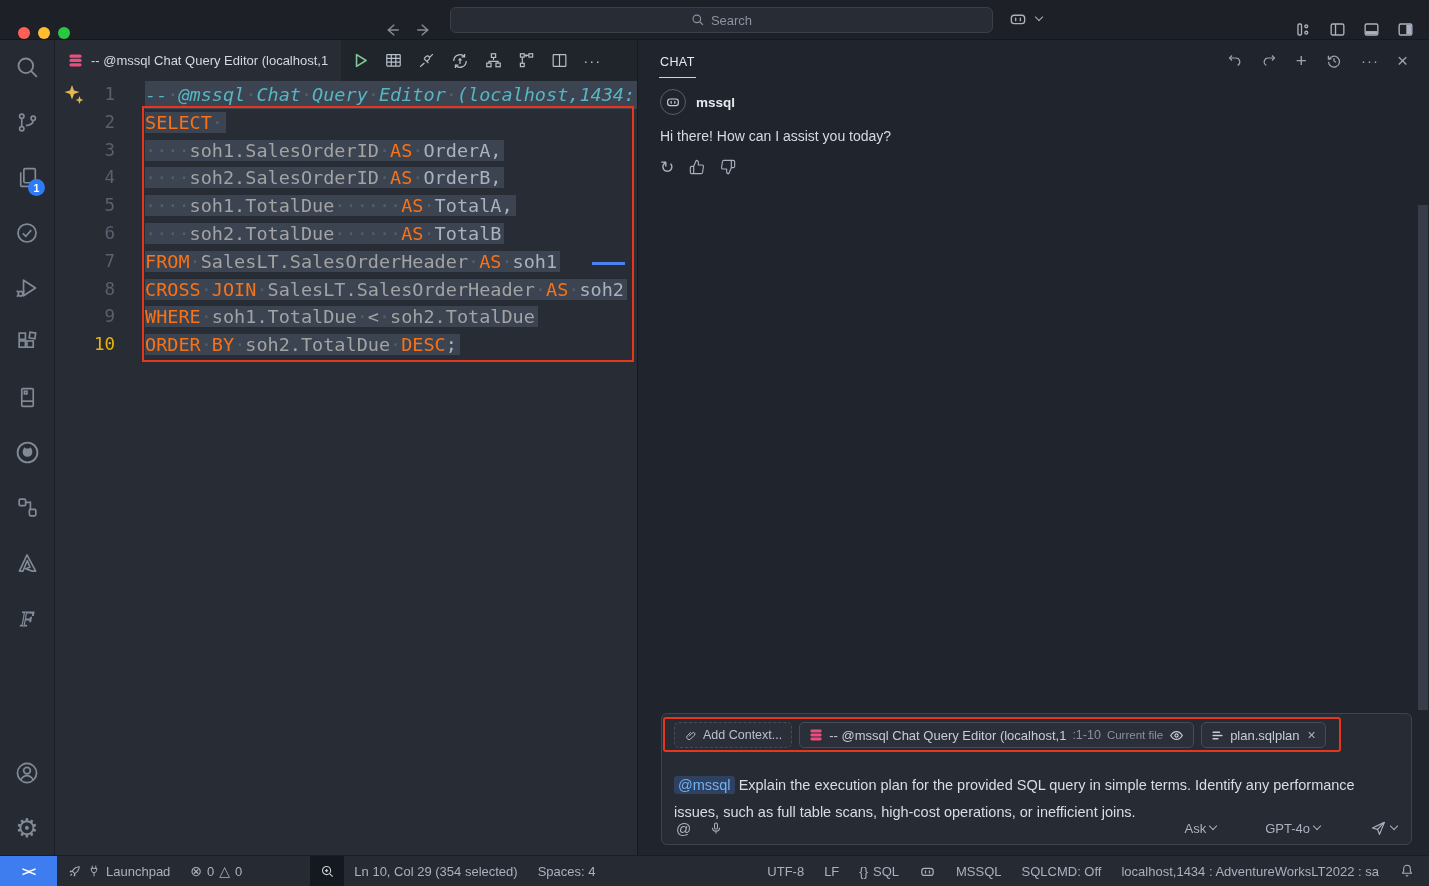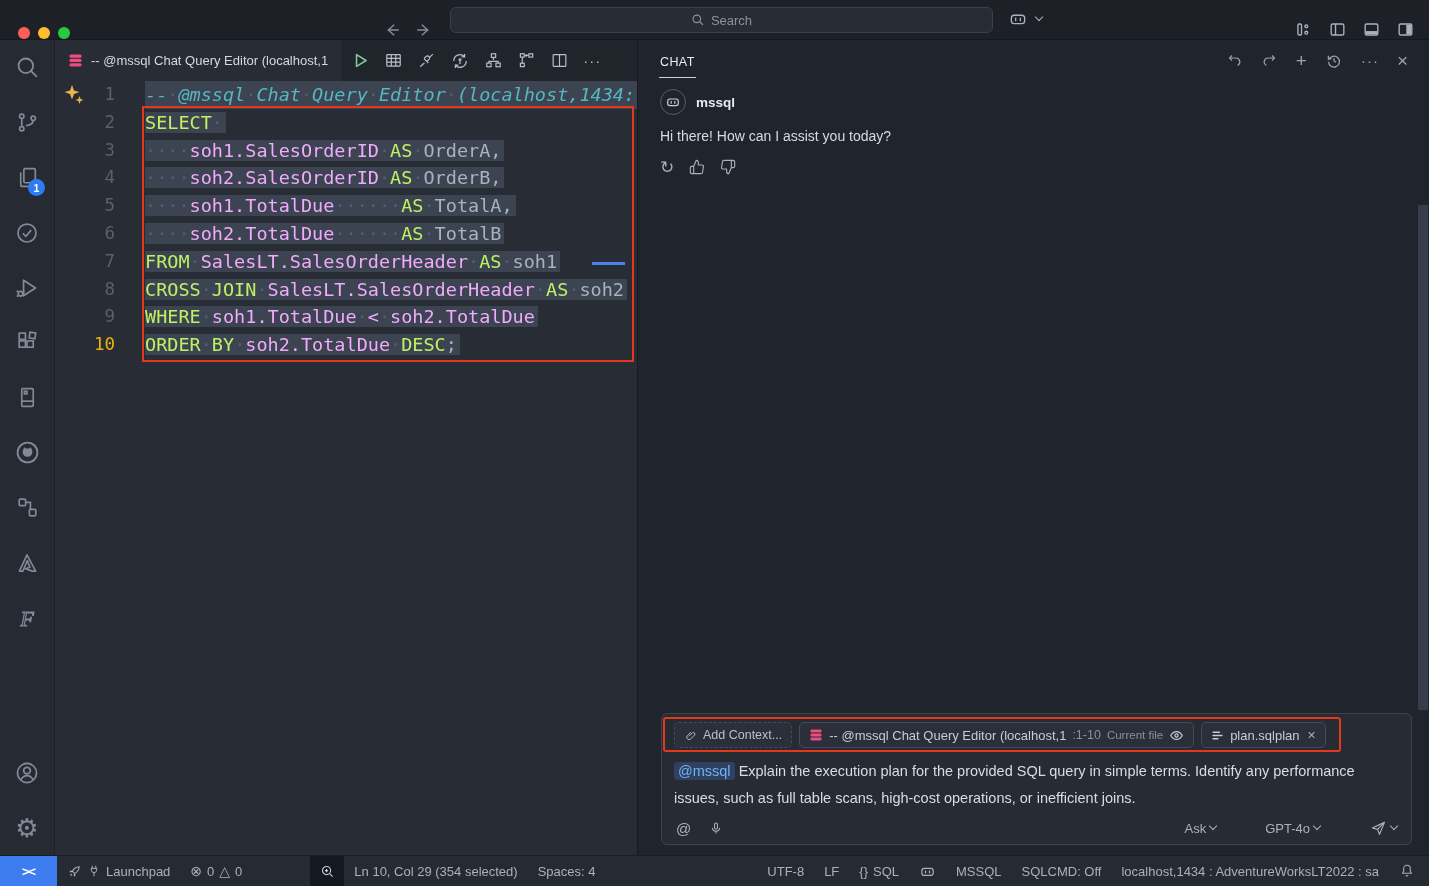--- a/index.html
+++ b/index.html
@@ -34,22 +34,22 @@
   .ed-toolbar{display:flex;align-items:center;gap:14px;padding:0 10px;color:#b7bfca;}
   .editor{position:relative;flex:1;background:#272c35;font-family:"DejaVu Sans Mono",monospace;font-size:18.5px;line-height:27.8px;overflow:hidden;}
   .gutter{position:absolute;left:0;top:0;width:60px;text-align:right;color:#59616e;font-size:17.5px;}
   .gutter div{height:27.8px;}
   .gutter div:last-child{color:#eab308;}
   .code{position:absolute;left:90px;top:0;right:0;}
   .code-line{height:27.8px;white-space:pre;}
   .sel{background:#3c4351;padding-right:3px;}
   .code-line.l1 .sel{display:inline-block;width:492px;padding-right:12px;}
   .cm{color:#56b6c2;font-style:italic;}
-  .kw{color:#bef264;}
-  .id{color:#f0abfc;}
+  .kw{color:#f97316;}
+  .id{color:#a3a3a3;}
   .pl{color:#abb2bf;}
   .ws{color:#545e6e;}
   .redbox-editor{position:absolute;left:87px;top:25px;width:492px;height:256px;border:2px solid #e6371e;pointer-events:none;}
   .cursor-dash{position:absolute;left:537px;top:181px;width:33px;height:3px;background:#4b80ee;}
   .sparkle{position:absolute;left:8px;top:3px;}
 
   
   .chatpane{flex:1;background:#20242c;position:relative;display:flex;flex-direction:column;border-left:1px solid #161a20;}
   .chathead{height:41px;display:flex;align-items:center;padding:0 21px;}
   .chat-title{font-size:12.5px;letter-spacing:.4px;color:#e8ebef;padding:12px 1px 8px;border-bottom:1.5px solid #cfd4db;}
@@ -65,21 +65,21 @@
 
   
   .chat-input{position:absolute;left:23px;right:17px;bottom:10px;height:132px;background:#262b34;border:1px solid #3e444e;border-radius:6px;padding:8px 12px;}
   .chips{display:flex;gap:7px;}
   .chip{display:flex;align-items:center;gap:6px;height:26px;padding:0 9px;border:1px solid #454c57;border-radius:5px;font-size:12.5px;color:#c6ccd6;background:#2a2f39;white-space:nowrap;}
   .chip.dashed{border-style:dashed;color:#b9c0cb;}
   .chip .dim{color:#8a919d;}
   .chip .small{font-size:11.5px;color:#8a919d;}
   .chip-x{font-size:14px;color:#aab2bf;margin-left:2px;}
   .chips-redbox{position:absolute;left:1px;top:3px;width:678px;height:35px;border:2px solid #e6371e;border-radius:3px;pointer-events:none;}
-  .input-text{margin-top:10px;font-size:14.5px;line-height:27px;color:#d9dde3;max-width:740px;}
+  .input-text{margin-top:24px;font-size:14.5px;line-height:27px;color:#d9dde3;max-width:740px;}
   .mention{color:#70b3f3;background:rgba(80,140,255,.22);border-radius:3px;padding:1px 4px;}
   .input-bottom{position:absolute;left:14px;right:14px;bottom:7px;display:flex;align-items:center;gap:18px;color:#aab2bf;font-size:13px;}
   .at-glyph{font-size:15px;}
   .right-group{margin-left:auto;display:flex;align-items:center;gap:22px;}
   .chev{display:inline-block;width:6px;height:6px;border-right:1.4px solid currentColor;border-bottom:1.4px solid currentColor;transform:rotate(45deg);margin-left:4px;position:relative;top:-2px;}
   .dd{display:flex;align-items:center;cursor:default;margin-left:27px;}
 
   
   .statusbar{height:31px;background:#262b33;border-top:1px solid #191d24;display:flex;align-items:center;font-size:13px;color:#a9b1be;}
   .remote{width:57px;height:100%;background:#3e7df0;color:#fff;display:flex;align-items:center;justify-content:center;font-weight:bold;font-size:13px;letter-spacing:-1px;}

